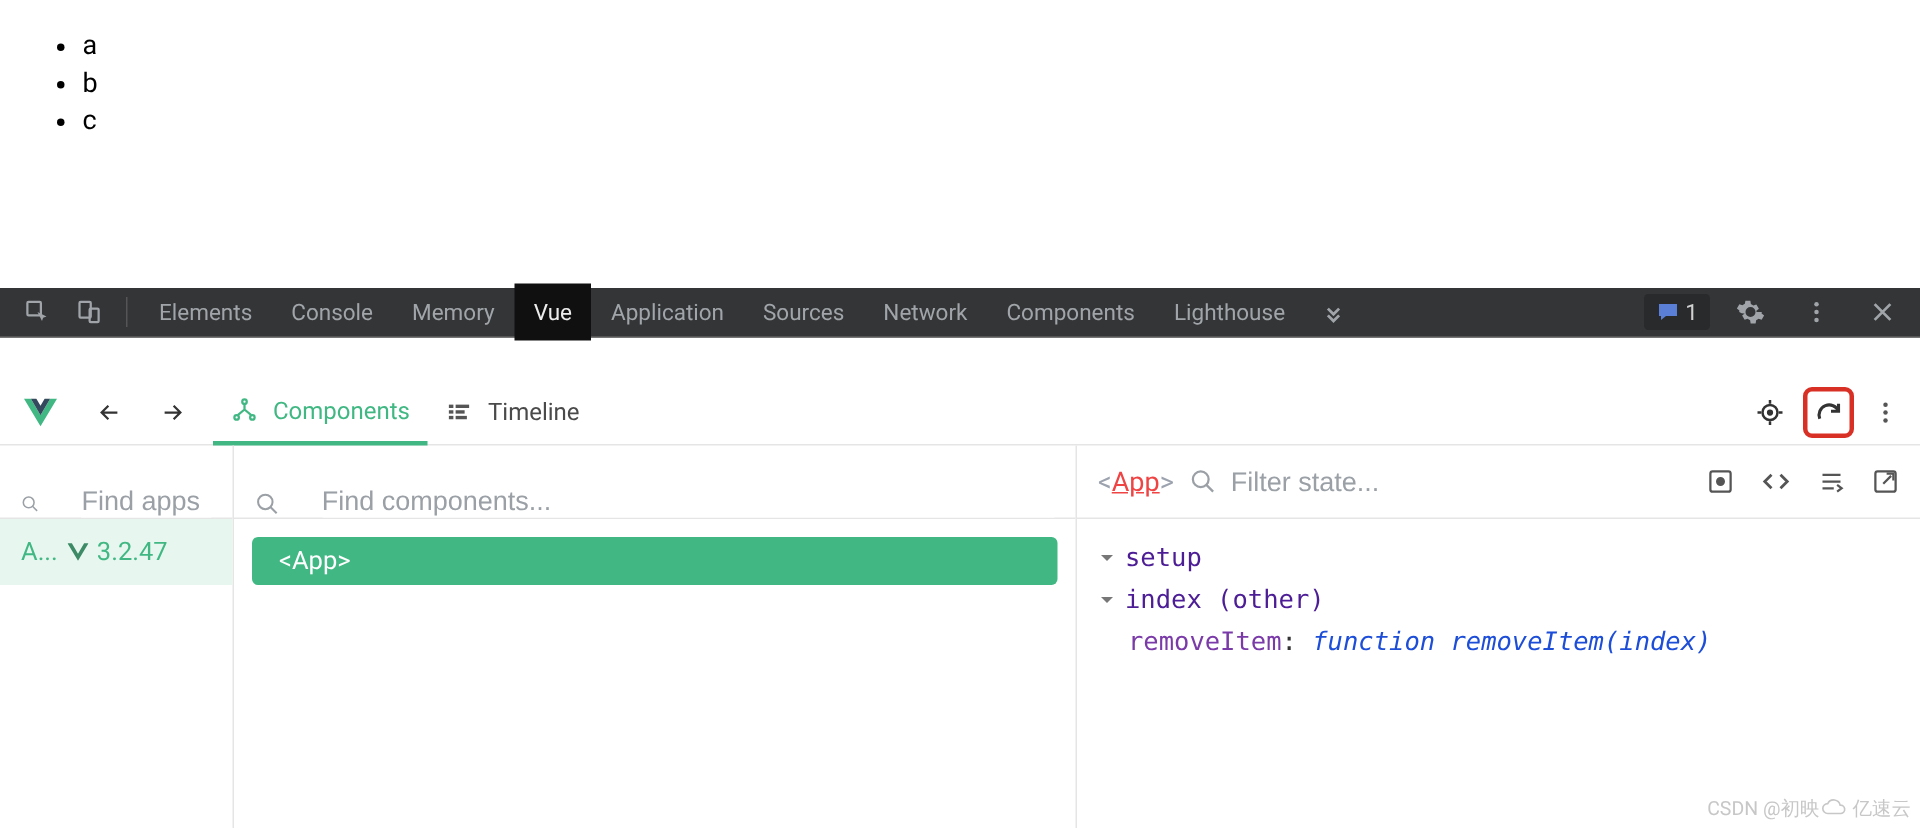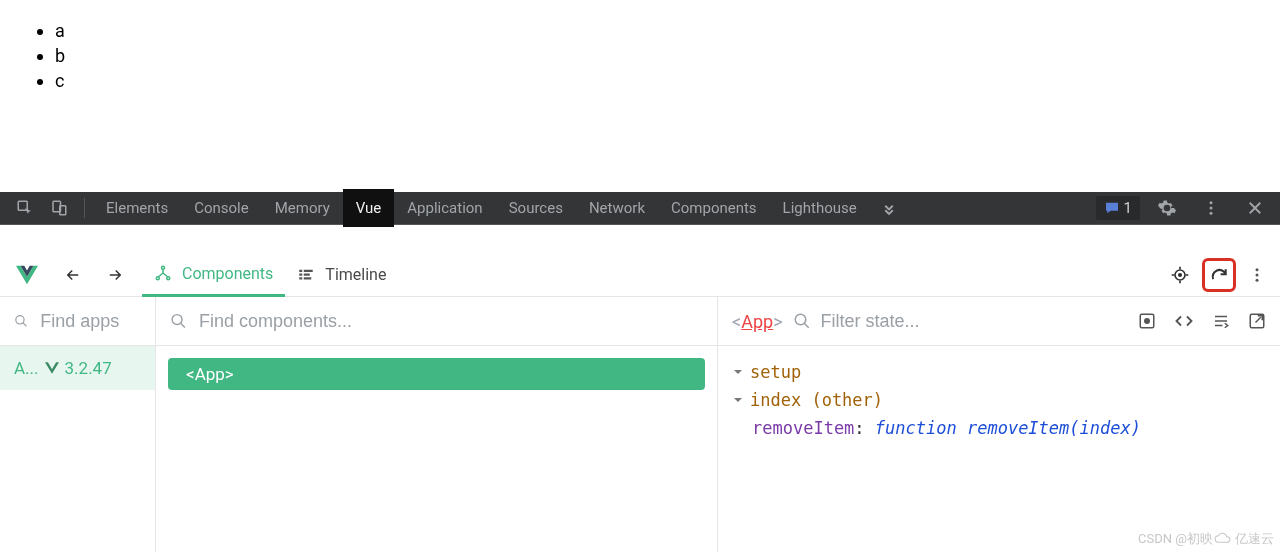--- a/index.html
+++ b/index.html
@@ -18,31 +18,31 @@
 .vue-logo { color: #41b883; margin-right: 20px; }
 .nav-arrow { display: inline-flex; align-items: center; justify-content: center; width: 30px; height: 30px; cursor: pointer; color: #555; margin-right: 12px; }
 .vue-tab { display: flex; align-items: center; gap: 10px; padding: 0 12px; height: 44px; cursor: pointer; }
 .vue-tab.active { color: #41b883; border-bottom: 3px solid #41b883; }
 .vue-right { margin-left: auto; display: flex; align-items: center; gap: 12px; padding-right: 14px; }
 .refresh-box { border: 3px solid #d93025; border-radius: 6px; padding: 4px; display: flex; align-items: center; justify-content: center; }
 .split { display: flex; height: 278px; }
 .col-left { width: 156px; border-right: 1px solid #e5e5e5; }
 .col-mid { flex: 1; border-right: 1px solid #e5e5e5; }
 .col-right { width: 562px; }
-.search-row { height: 49px; display: flex; align-items: center; padding: 0 14px; border-bottom: 1px solid #e5e5e5; color: #9aa0a6; font-size: 18px; gap: 12px; }
+.search-row { height: 49px; display: flex; align-items: flex-end; padding: 0 14px; border-bottom: 1px solid #e5e5e5; color: #9aa0a6; font-size: 18px; gap: 28px; }
 .search-row input { border: none; outline: none; font-size: 18px; color: #444; width: 100%; }
 .app-row { background: #e7f7ef; color: #41b883; height: 44px; display: flex; align-items: center; padding: 0 14px; font-size: 17px; gap: 6px; cursor: pointer; }
 .app-row .vue-mini { color: #3d8a66; }
 .comp-chip { margin: 12px; background: #41b883; color: #fff; padding: 6px 18px; border-radius: 4px; font-size: 17px; cursor: pointer; }
 .inspect-head { height: 49px; display: flex; align-items: center; padding: 0 14px; border-bottom: 1px solid #e5e5e5; font-size: 18px; gap: 10px; }
 .app-tag { color: #9ca3af; }
 .app-tag .n { color: #ef4444; text-decoration: underline; }
 .state-icons { margin-left: auto; display: flex; align-items: center; gap: 18px; color: #555; }
 .state-body { padding: 10px 14px; font-family: "SFMono-Regular", Consolas, monospace; font-size: 17px; color: #333; }
-.sect { display: flex; align-items: center; gap: 6px; color: #a16207; margin: 6px 0 8px 0; }
+.sect { display: flex; align-items: center; gap: 6px; color: #4c1d95; margin: 6px 0 8px 0; }
 .red-box { border: 3px solid #d93025; border-radius: 8px; padding: 8px 10px; margin: 0 0 10px 2px; width: 212px; }
 .kv { padding-left: 18px; line-height: 1.6; }
 .prop { color: #7a3aa8; }
 .idx { color: #3b6eca; }
 .str { color: #d93025; }
 .fn { color: #1d4ed8; font-style: italic; }
 .wm-area { position: absolute; right: 0; bottom: 0; color: #c7c7c7; font-size: 13px; display: flex; align-items: center; gap: 0; padding: 4px 6px; }
 svg { display: block; }
 ::placeholder { color: #9aa0a6; }
 </style>

